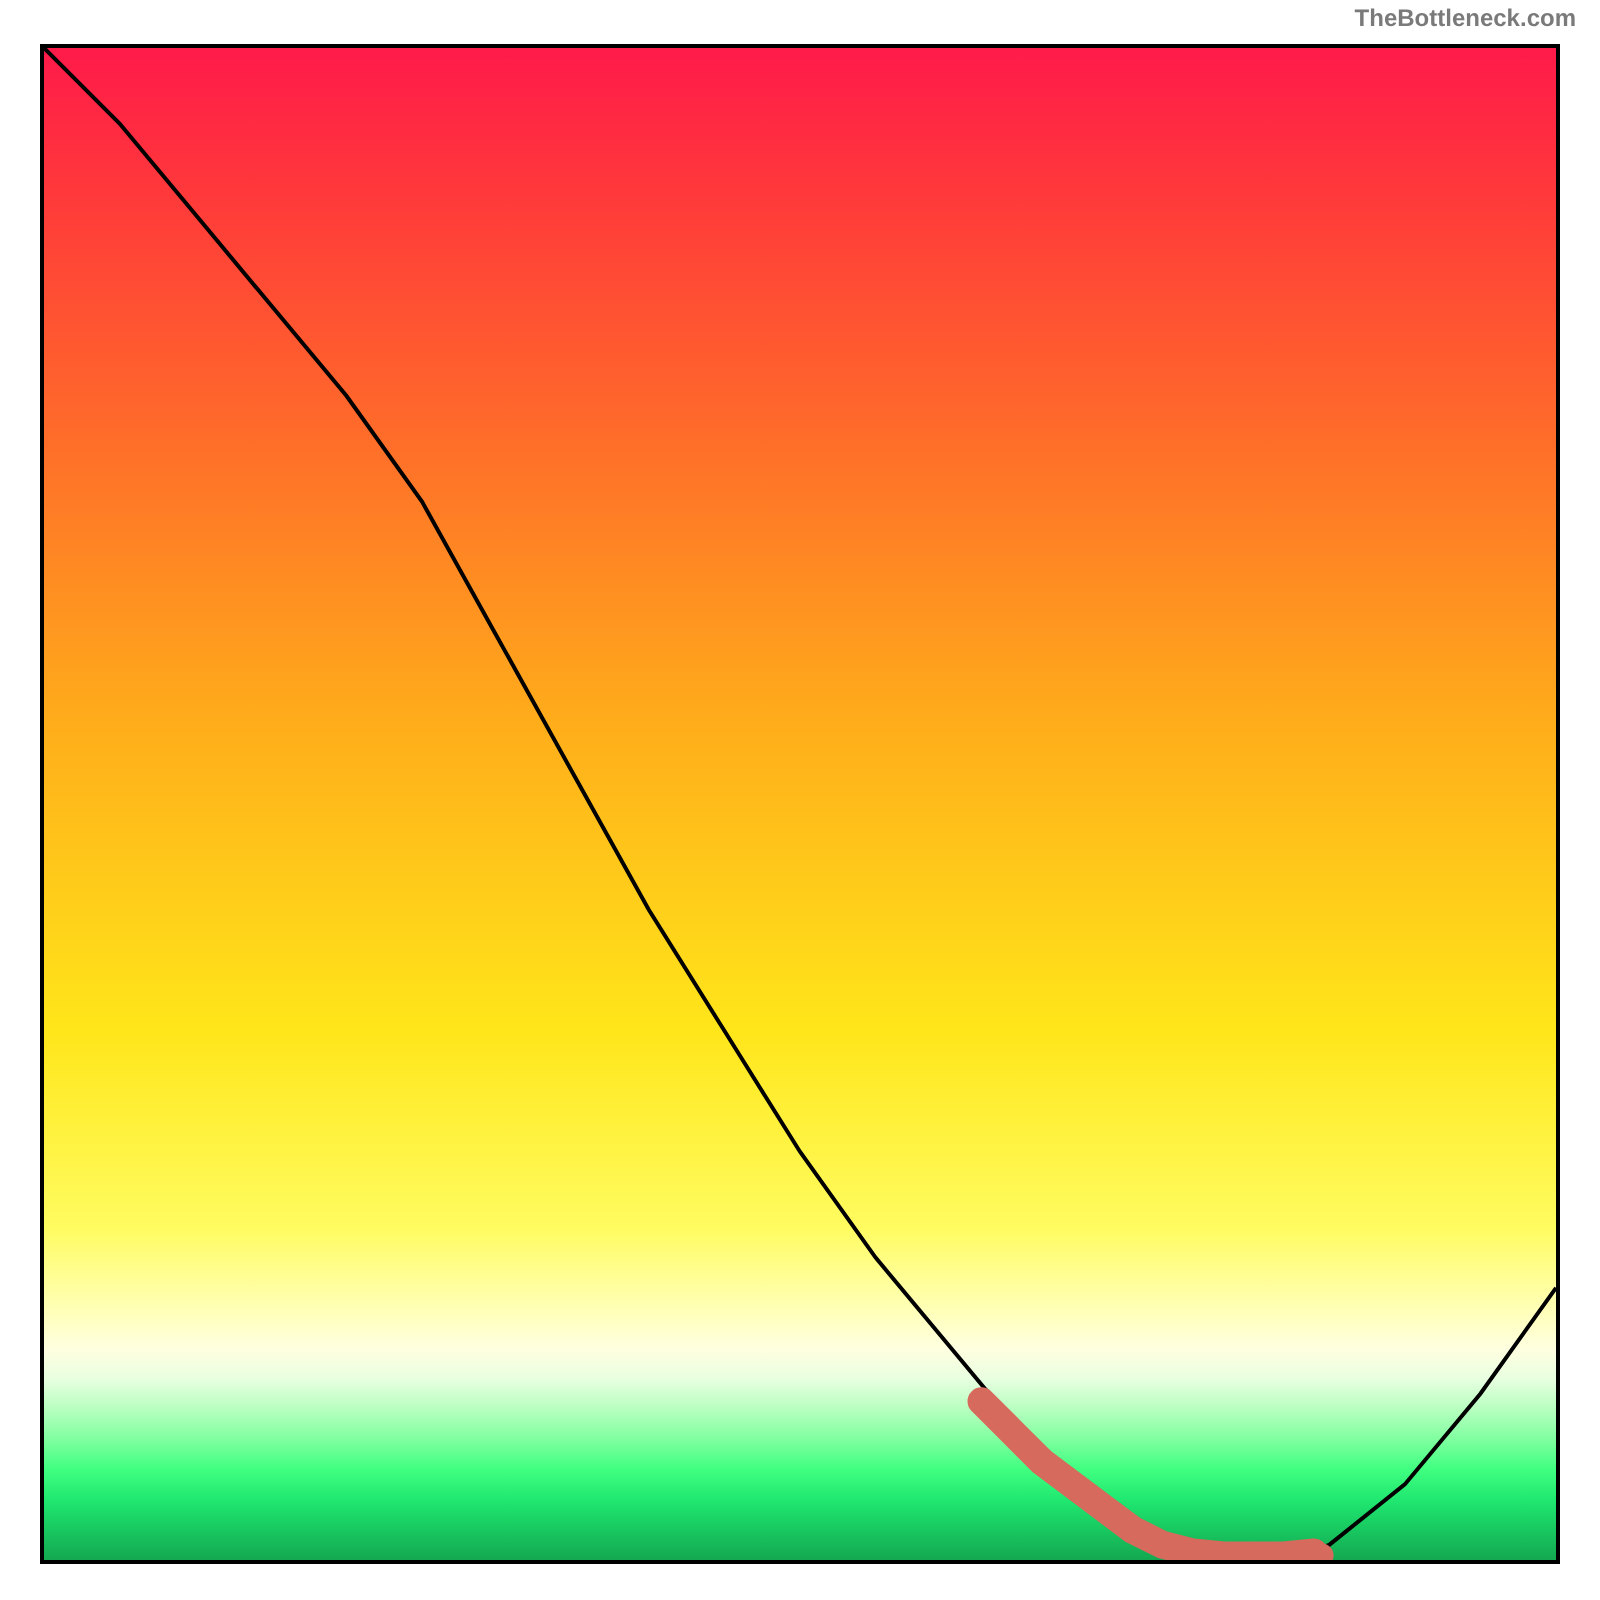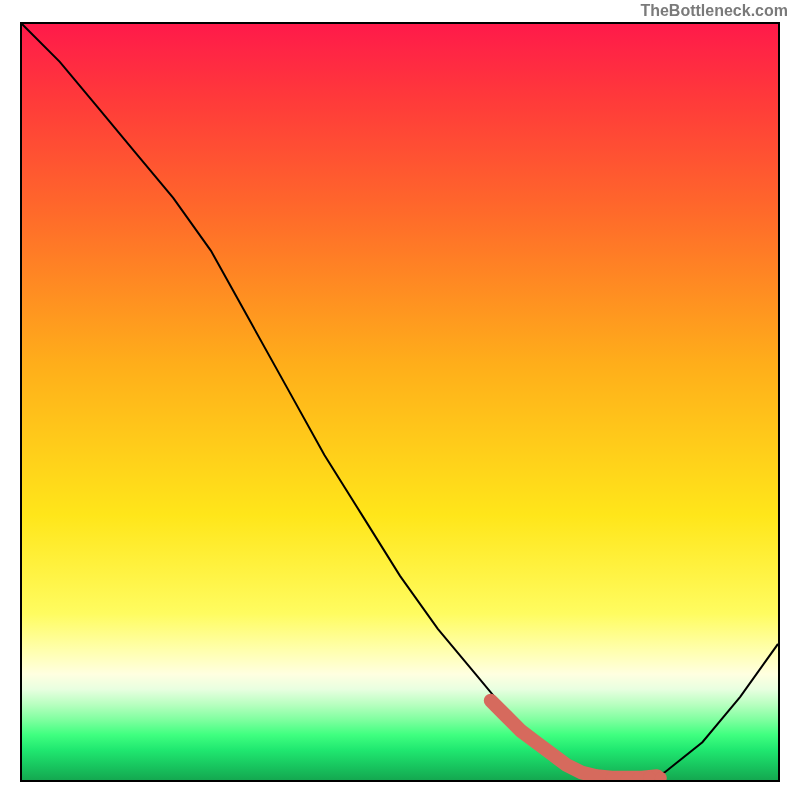--- a/index.html
+++ b/index.html
@@ -7,21 +7,21 @@
     width: 800px;
     height: 800px;
     background: #ffffff;
     font-family: Arial, sans-serif;
     position: relative;
   }
   .watermark {
     position: absolute;
     top: 2px;
     right: 12px;
-    font-size: 16px;
+    font-size: 12px;
     font-weight: bold;
     color: #7a7a7a;
     z-index: 10;
   }
   .plot-area {
     position: absolute;
     left: 20px;
     top: 22px;
     width: 760px;
     height: 760px;

